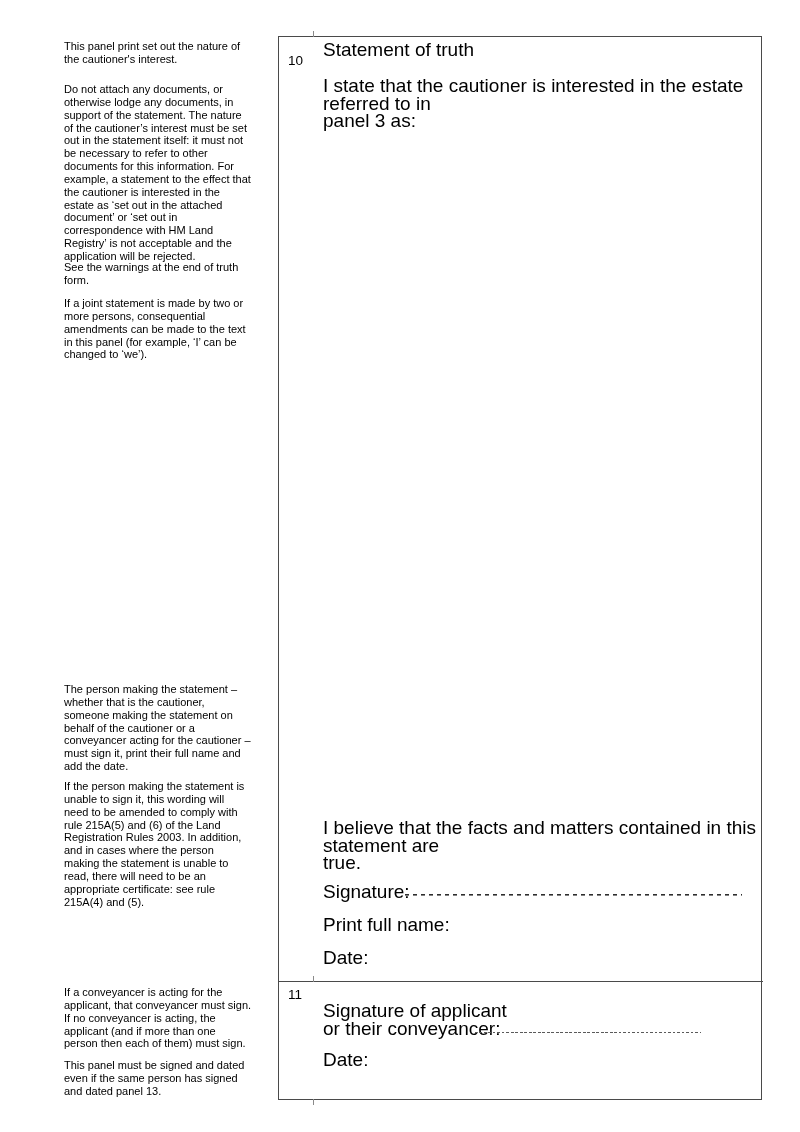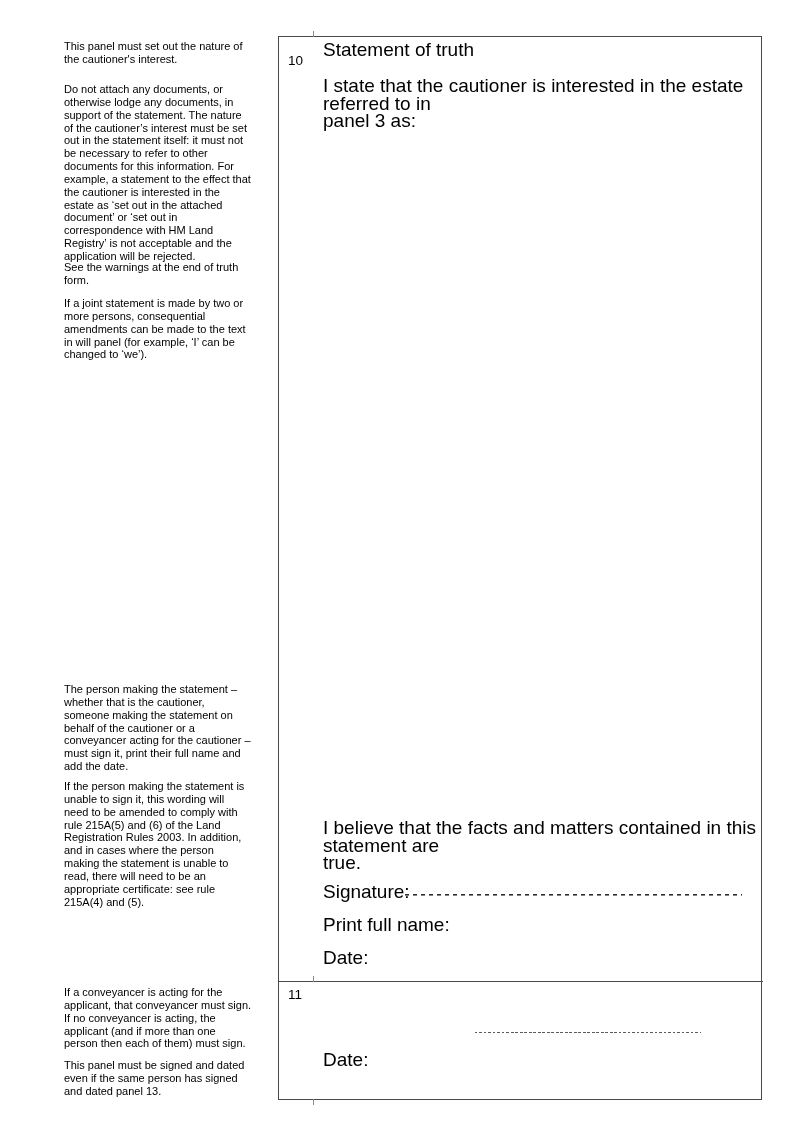--- a/index.html
+++ b/index.html
@@ -89,42 +89,42 @@
     background-repeat: no-repeat;
     background-position: bottom;
   }
 </style>
 </head>
 <body>
 
 <div class="page">
 
   <aside>
-    <p class="note" style="top:40px">This panel must set out the nature of
+    <p class="note" style="top:40px">This panel print set out the nature of
 the cautioner's interest.</p>
     <p class="note" style="top:83px">Do not attach any documents, or
 otherwise lodge any documents, in
 support of the statement. The nature
 of the cautioner’s interest must be set
 out in the statement itself: it must not
 be necessary to refer to other
 documents for this information. For
 example, a statement to the effect that
 the cautioner is interested in the
 estate as ‘set out in the attached
 document’ or ‘set out in
 correspondence with HM Land
 Registry’ is not acceptable and the
 application will be rejected.</p>
     <p class="note" style="top:261px">See the warnings at the end of truth
 form.</p>
     <p class="note" style="top:297px">If a joint statement is made by two or
 more persons, consequential
 amendments can be made to the text
-in will panel (for example, ‘I’ can be
+in this panel (for example, ‘I’ can be
 changed to ‘we’).</p>
     <p class="note" style="top:683px">The person making the statement –
 whether that is the cautioner,
 someone making the statement on
 behalf of the cautioner or a
 conveyancer acting for the cautioner –
 must sign it, print their full name and
 add the date.</p>
     <p class="note" style="top:780px">If the person making the statement is
 unable to sign it, this wording will
@@ -163,18 +163,20 @@
   <span class="ptext" style="top:883px">Signature:</span>
   <span class="dash-line" style="left:405px; top:894px; width:337px"></span>
 
   <span class="ptext" style="top:916px">Print full name:</span>
   <div class="statement-area" style="top:916px; left:420px; width:330px; height:20px"></div>
 
   <span class="ptext" style="top:949px">Date:</span>
   <div class="statement-area" style="top:949px; left:365px; width:380px; height:20px"></div>
 
   <span class="panel-number" style="top:986px">11</span>
+  <span class="ptext" style="top:1002px">Signature of applicant
+or their conveyancer:</span>
   <span class="dash-line light" style="left:475px; top:1031px; width:226px"></span>
 
   <span class="ptext" style="top:1051px">Date:</span>
   <div class="statement-area" style="top:1051px; left:365px; width:380px; height:20px"></div>
 
 </div>
 
 </body></html>

